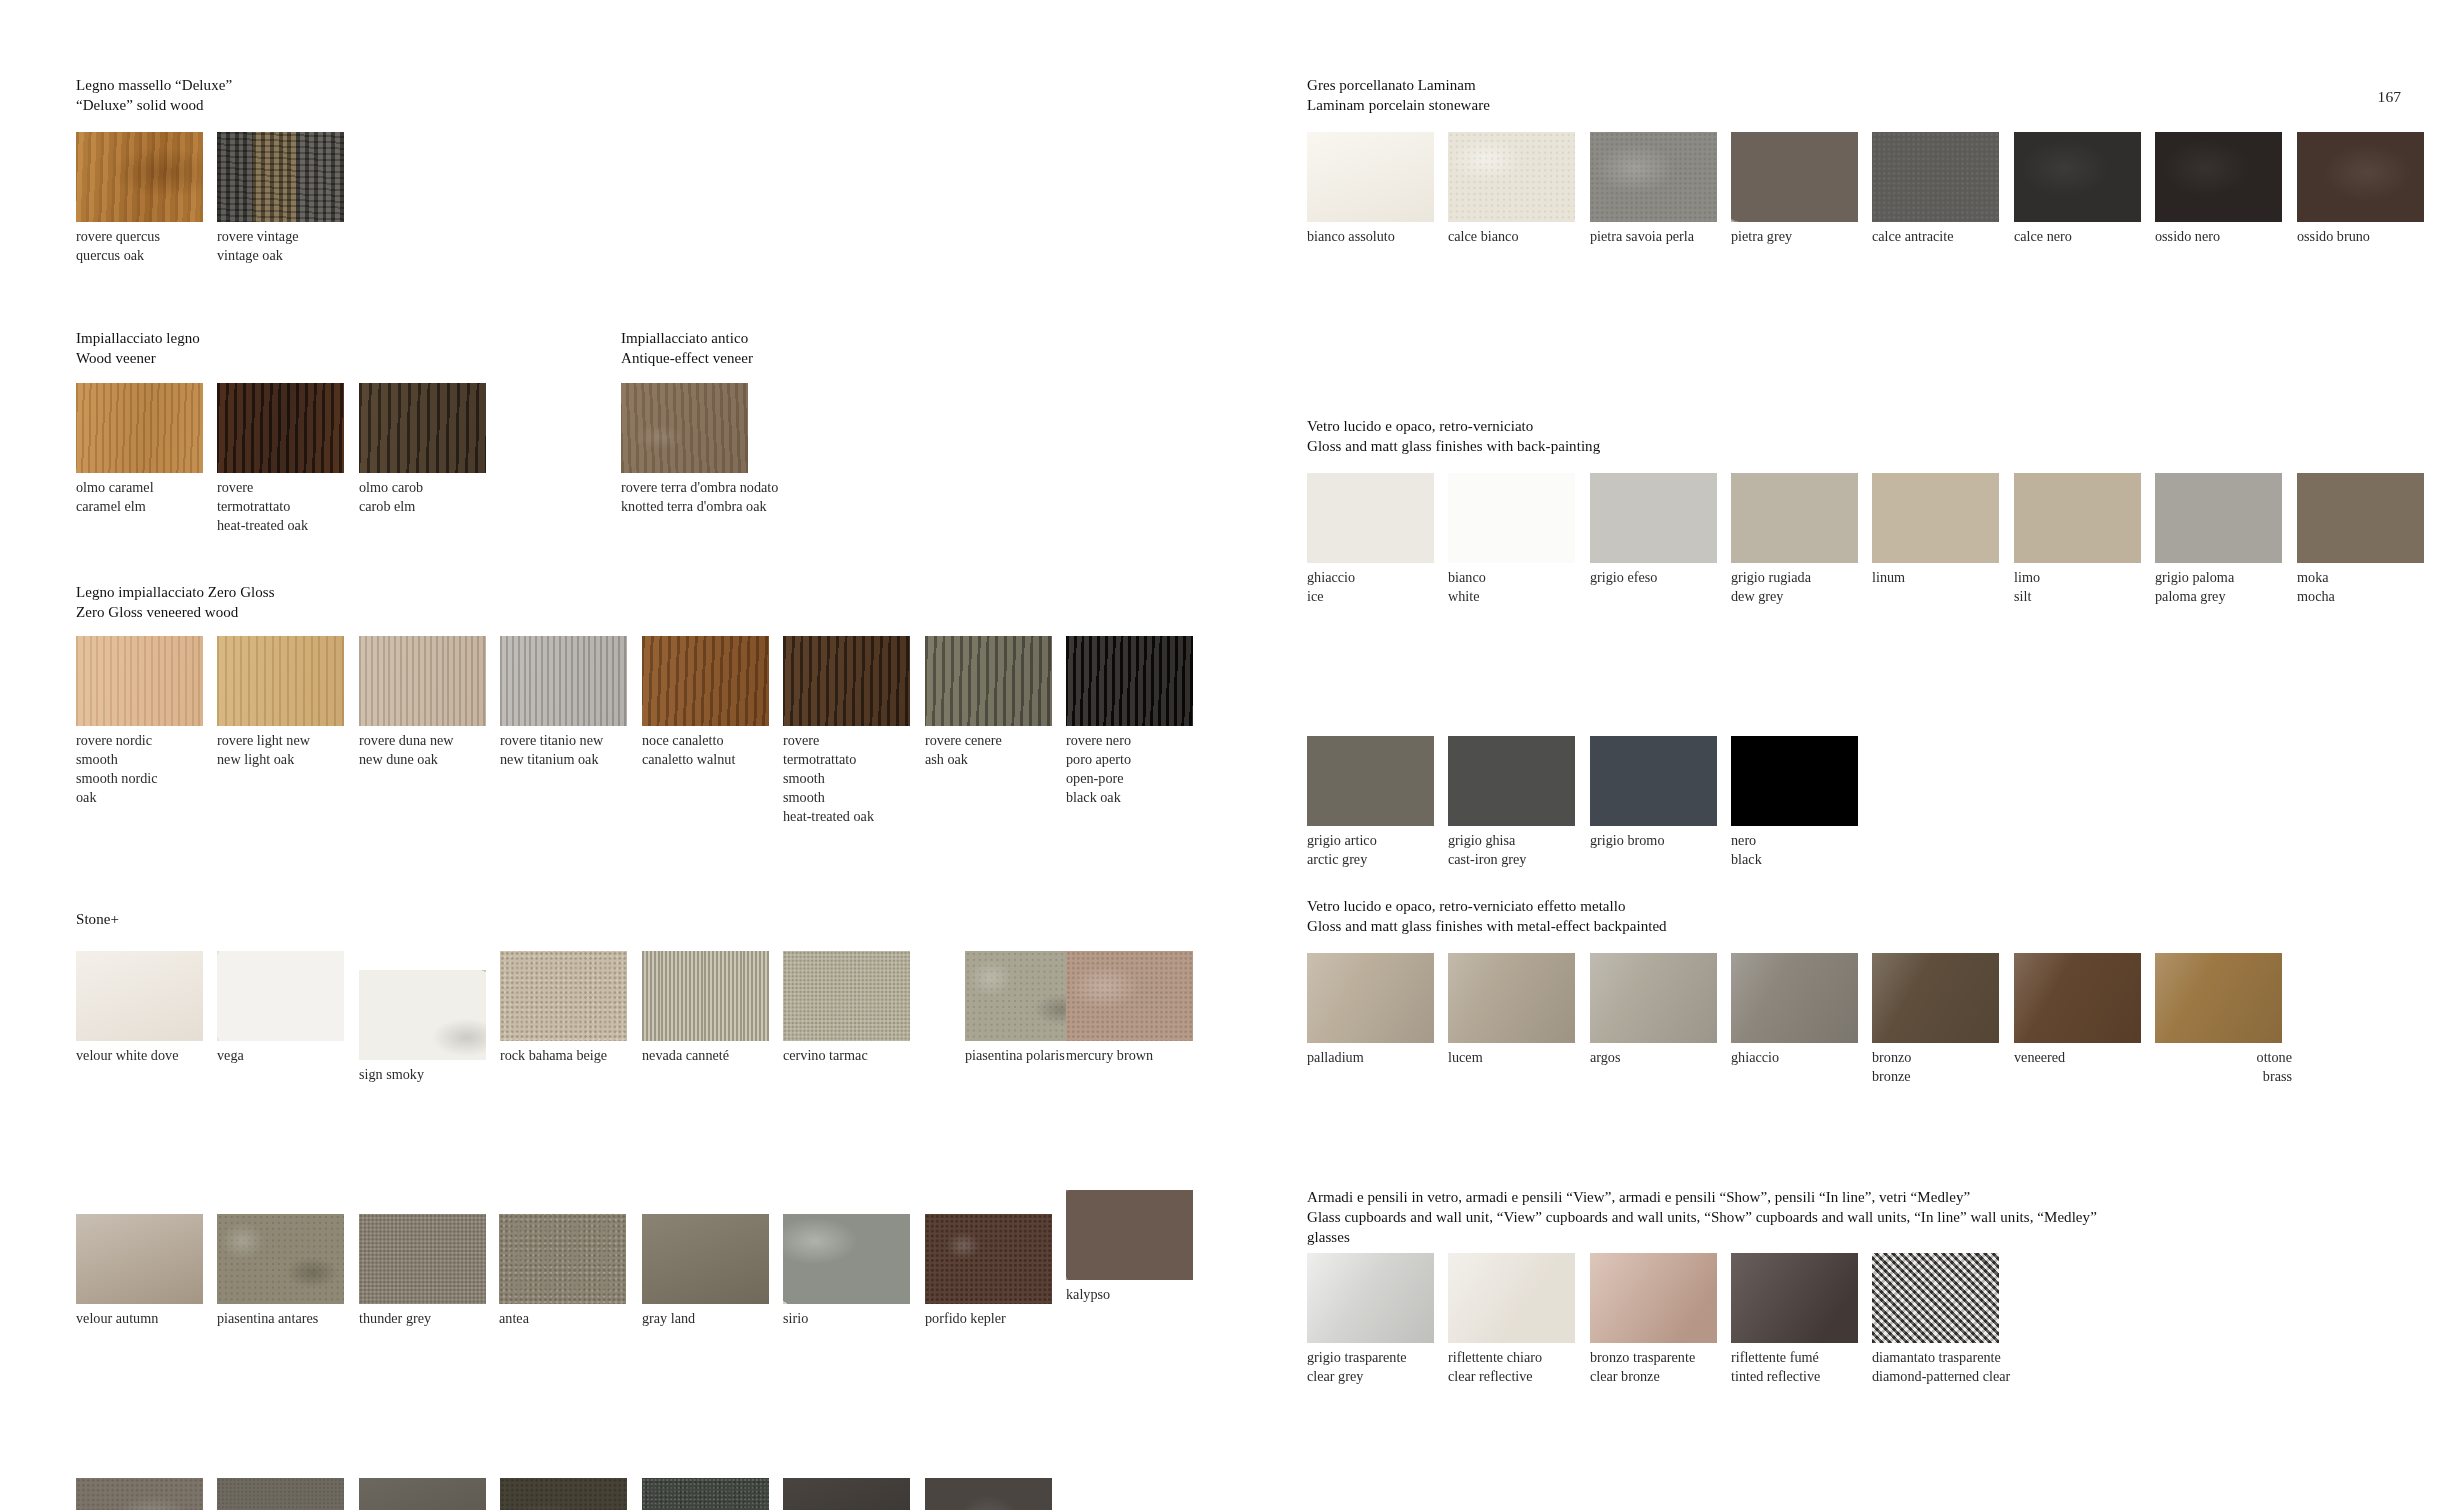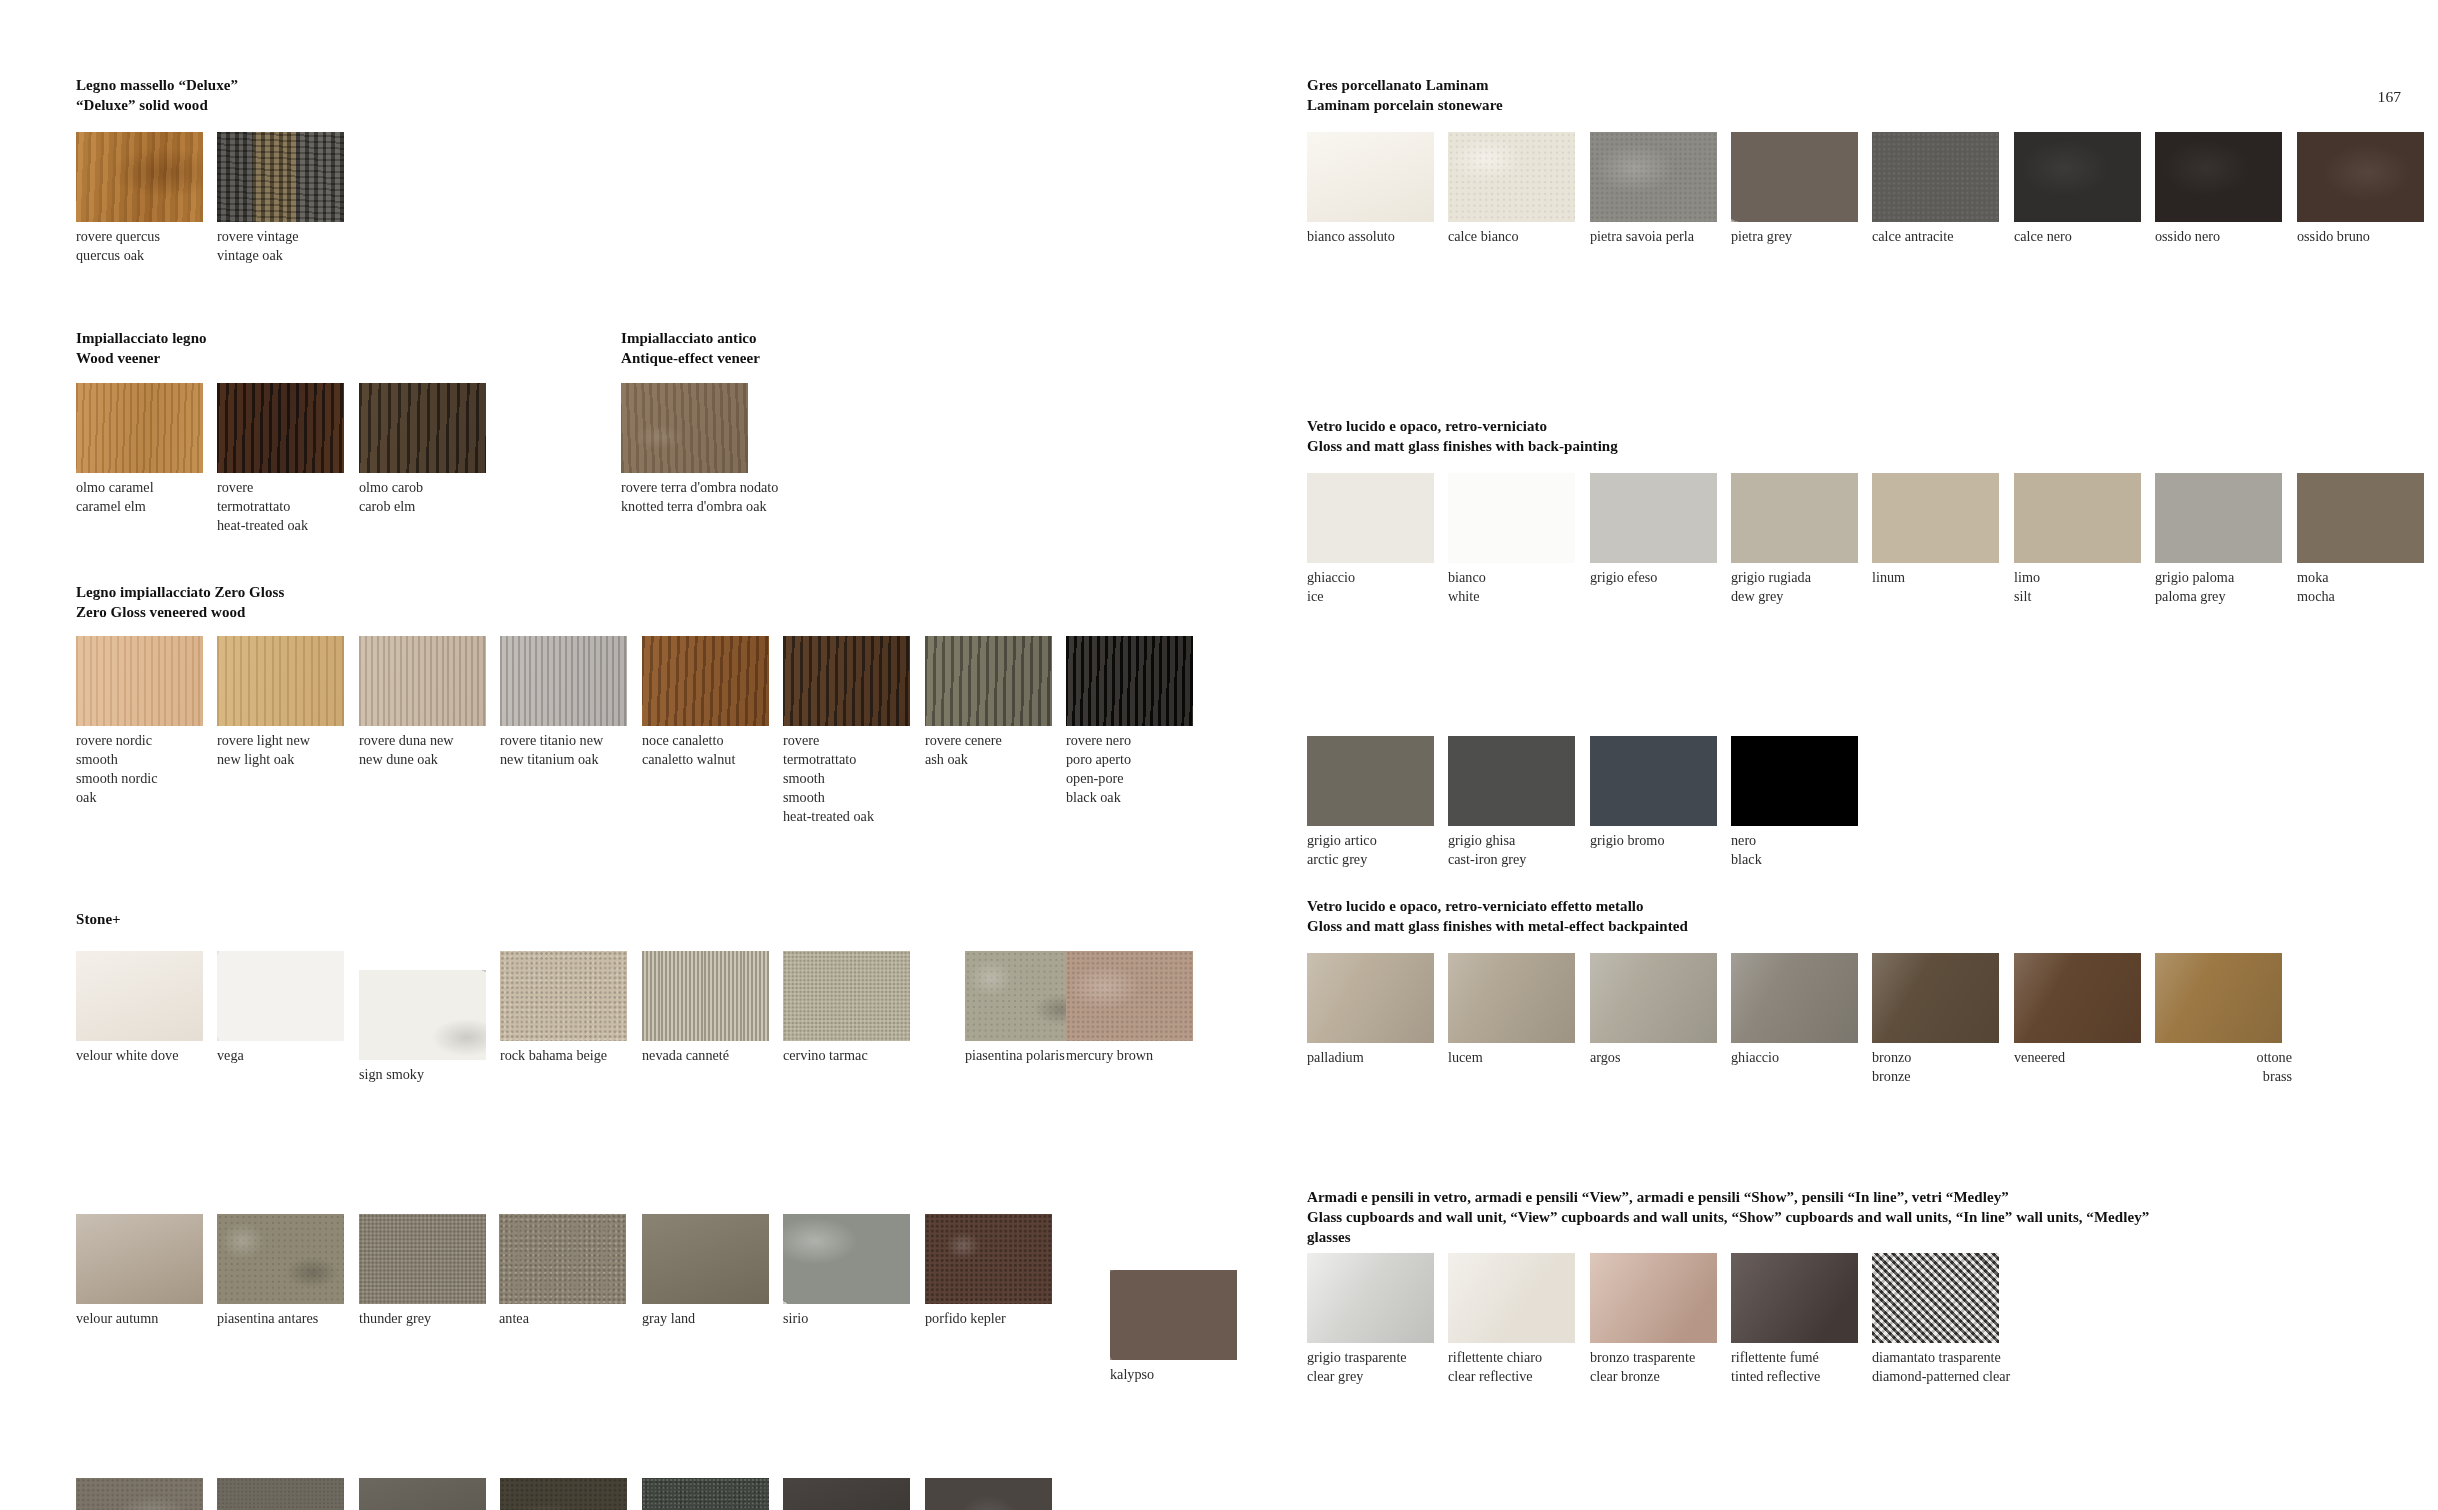--- a/index.html
+++ b/index.html
@@ -13,21 +13,21 @@
   }
   .page{position:relative;width:2438px;height:1511px;}
 
   .col{position:absolute;top:0;}
   .col-left{left:0;width:1219px;}
   .col-right{left:1219px;width:1219px;}
 
   .section{position:absolute;}
 
   .sect-title{
-    font-weight:bold;
+    font-weight:normal;
     font-size:15px;
     line-height:1.32;
     letter-spacing:0.05px;
     color:#111;
     white-space:pre-line;
     margin:0 0 0 0;
   }
 
   .swatch-cell{
     display:block;
@@ -203,21 +203,21 @@
         <div class="cap">gray land</div>
       </div>
       <div class="section swatch-cell" style="left: 783px; top: 1214px; width: 137px;">
         <div class="sw" style="width: 127px; height: 90px; background: linear-gradient(35deg, rgba(255, 255, 255, 0.55) 0px, rgba(255, 255, 255, 0.55) 2.9px, rgba(0, 0, 0, 0) 2.9px, rgba(0, 0, 0, 0) 44px), radial-gradient(45% 35% at 25% 30%, rgba(255, 255, 255, 0.3), rgba(0, 0, 0, 0) 75%), linear-gradient(rgb(141, 144, 136), rgb(141, 144, 136)) rgb(141, 144, 136);"></div>
         <div class="cap">sirio</div>
       </div>
       <div class="section swatch-cell" style="left: 925px; top: 1214px; width: 137px;">
         <div class="sw" style="width: 127px; height: 90px; background: radial-gradient(20% 22% at 30% 35%, rgba(255, 255, 255, 0.18), rgba(0, 0, 0, 0) 70%), radial-gradient(rgba(0, 0, 0, 0.3) 1.2px, rgba(0, 0, 0, 0) 1.8px) 0px 0px / 4.9px 4.9px, linear-gradient(rgb(91, 65, 54), rgb(91, 65, 54)) rgb(91, 65, 54);"></div>
         <div class="cap">porfido kepler</div>
       </div>
-      <div class="section swatch-cell" style="left: 1066px; top: 1270px; width: 137px; margin-left: 44px;">
+      <div class="section swatch-cell" style="left: 1066px; top: 1190px; width: 137px;">
         <div class="sw" style="width: 127px; height: 90px; background: linear-gradient(60deg, rgba(210, 200, 190, 0.4) 0px, rgba(210, 200, 190, 0.4) 2px, rgba(0, 0, 0, 0) 2px, rgba(0, 0, 0, 0) 25px), linear-gradient(140deg, rgba(200, 190, 180, 0.25) 0px, rgba(200, 190, 180, 0.25) 2px, rgba(0, 0, 0, 0) 2px, rgba(0, 0, 0, 0) 33px), linear-gradient(rgb(106, 90, 80), rgb(106, 90, 80)) rgb(106, 90, 80);"></div>
         <div class="cap">kalypso</div>
       </div>
       <div class="section swatch-cell" style="left: 76px; top: 1478px; width: 137px;">
         <div class="sw" style="width: 127px; height: 90px; background: radial-gradient(40% 30% at 60% 40%, rgba(255, 255, 255, 0.14), rgba(0, 0, 0, 0) 70%), radial-gradient(rgba(0, 0, 0, 0.14) 1px, rgba(0, 0, 0, 0) 1.5px) 0px 0px / 4.9px 4.9px, linear-gradient(rgb(124, 116, 104), rgb(124, 116, 104)) rgb(124, 116, 104);"></div>
       </div>
       <div class="section swatch-cell" style="left: 217px; top: 1478px; width: 137px;">
         <div class="sw" style="width: 127px; height: 90px; background: radial-gradient(rgba(0, 0, 0, 0.12) 1px, rgba(0, 0, 0, 0) 1.4px) 0px 0px / 3.9px 3.9px, linear-gradient(rgb(110, 106, 96), rgb(110, 106, 96)) rgb(110, 106, 96);"></div>
       </div>
       <div class="section swatch-cell" style="left: 359px; top: 1478px; width: 137px;">

